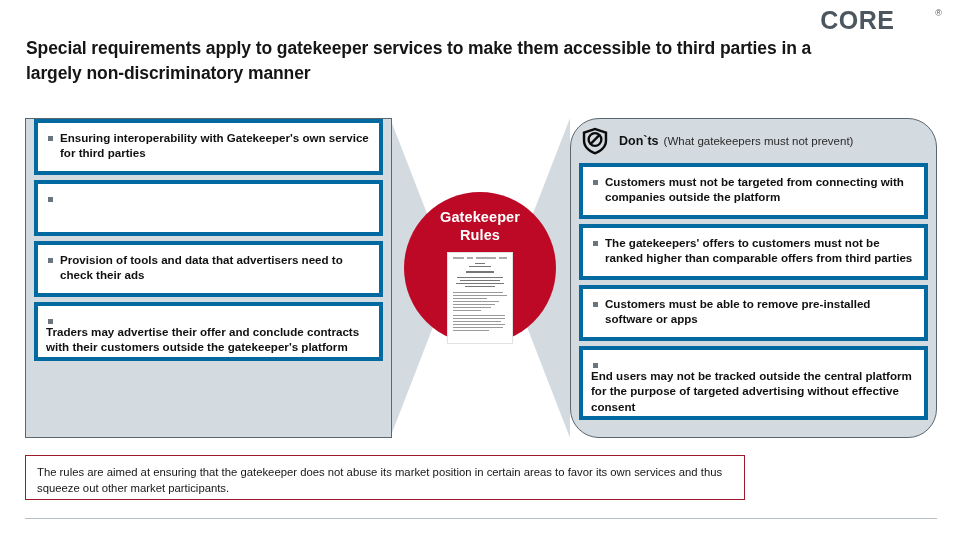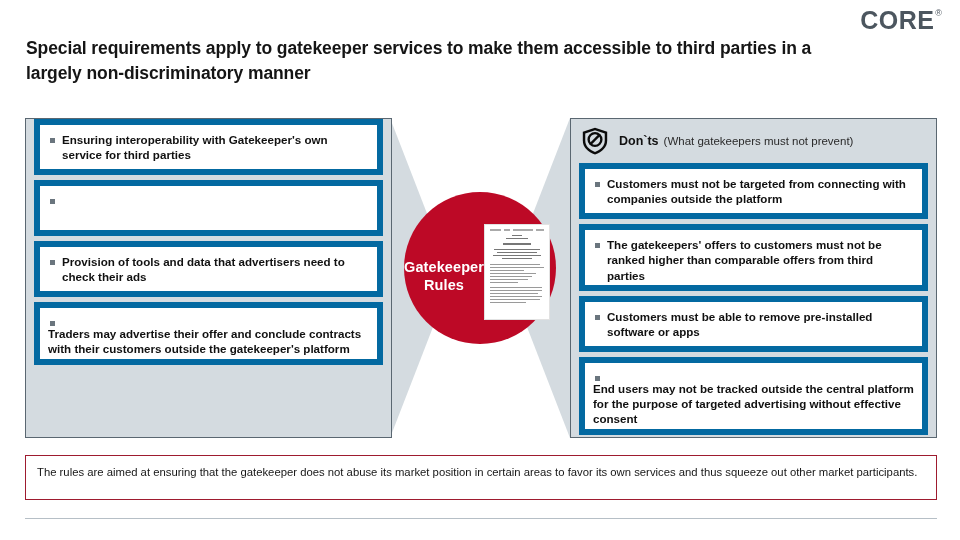--- a/index.html
+++ b/index.html
@@ -16,20 +16,21 @@
   }
 
   
   #brand-logo {
     position: absolute;
     top: 8px;
     right: 18px;
     display: flex;
     align-items: flex-start;
     color: #4c565f;
+    gap: 40px;
   }
   #brand-logo .brand-word {
     font-size: 25px;
     font-weight: bold;
     letter-spacing: 0.5px;
     line-height: 1;
     font-family: "Liberation Sans", sans-serif;
   }
   #brand-logo .brand-reg {
     font-size: 9px;
@@ -82,21 +83,21 @@
   .panel {
     position: absolute;
     top: 118px;
     width: 367px;
     height: 320px;
     background: #d4dbe0;
     border: 1px solid #5a6771;
     box-sizing: border-box;
   }
   #panel-dos   { left: 25px; }
-  #panel-donts { left: 570px; }
+  #panel-donts { left: 570px; border-radius: 29px; }
 
   .panel-head {
     display: flex;
     align-items: center;
     height: 44px;
     padding-left: 9px;
     box-sizing: border-box;
   }
   .panel-head .head-icon {
     width: 30px;
@@ -115,21 +116,21 @@
     font-size: 11.5px;
     color: #2a2a2a;
     white-space: nowrap;
   }
 
   .panel-list {
     padding: 0 8px 8px 8px;
   }
   .list-card {
     background: #ffffff;
-    border: 6px solid #0369a1;
+    border: 4px solid #0369a1;
     box-sizing: border-box;
     margin-bottom: 5px;
     padding: 7px 8px 2px 8px;
     display: flex;
     align-items: flex-start;
     min-height: 56px;
   }
   .list-card:last-child { margin-bottom: 0; flex-direction: column; }
 
   .bullet {
@@ -149,21 +150,21 @@
   
   #center-circle {
     position: absolute;
     left: 404px;
     top: 192px;
     width: 152px;
     height: 152px;
     border-radius: 50%;
     background: #bd0926;
     display: flex;
-    flex-direction: row;
+    flex-direction: column;
     align-items: center;
   }
   #center-label {
     margin-top: 17px;
     text-align: center;
     color: #ffffff;
     font-size: 14.5px;
     font-weight: bold;
     line-height: 1.22;
     letter-spacing: 0.1px;
@@ -197,21 +198,21 @@
     background: #777;
     margin: 0 auto 2px auto;
   }
   #doc-thumb .doc-block { margin-bottom: 3px; }
 
   
   #footer-box {
     position: absolute;
     left: 25px;
     top: 455px;
-    width: 912px;
+    width: 720px;
     height: 45px;
     box-sizing: border-box;
     border: 1.5px solid #9e1b2f;
     background: #ffffff;
     padding: 8px 11px;
   }
   #footer-text {
     font-size: 11.3px;
     color: #161616;
     line-height: 1.45;

